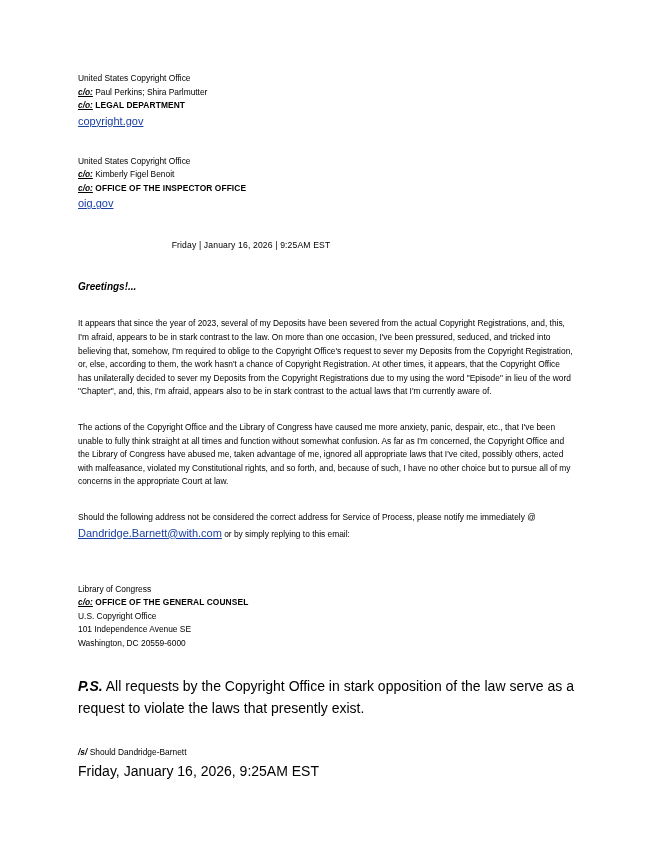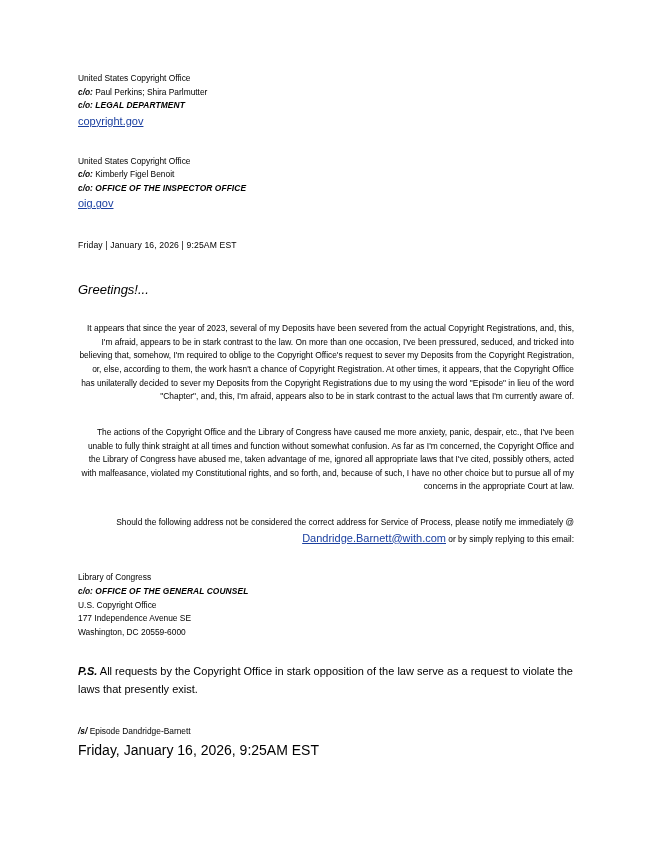--- a/index.html
+++ b/index.html
@@ -31,55 +31,56 @@
     margin-bottom: 14px;
   }
   .addr-line {
     font-size: 8.4px;
     line-height: 1.62;
     white-space: nowrap;
   }
   .addr-line .co {
     font-weight: bold;
     font-style: italic;
+    text-decoration: underline;
   }
   .addr-line.strong-line .val {
     font-weight: bold;
     letter-spacing: 0.1px;
-    font-style: italic;
   }
   a.link, .link {
     color: #1a3fa0;
     text-decoration: underline;
     font-size: 11px;
     line-height: 1.62;
     display: inline-block;
     cursor: pointer;
   }
   .spacer-sm { height: 10px; }
   .datestamp {
+    text-align: center;
     font-size: 8.6px;
     margin: 26px 0 0 0;
     padding-right: 150px;
     letter-spacing: 0.15px;
   }
   .greeting {
-    font-weight: normal;
+    font-weight: bold;
     font-style: italic;
-    font-size: 13px;
+    font-size: 10px;
     margin: 26px 0 17px 0;
   }
   p.para {
     font-size: 8.4px;
     line-height: 1.62;
     margin: 22px 0 0 0;
-    text-align: right;
+    text-align: left;
   }
   .ps-para {
-    font-size: 11px;
+    font-size: 14px;
     line-height: 1.62;
     margin: 24px 0 0 0;
   }
   .ps-label {
     font-weight: bold;
     font-style: italic;
   }
   .sig-block {
     margin-top: 26px;
   }
@@ -89,21 +90,21 @@
   }
   .sig-name .slash {
     font-weight: bold;
     font-style: italic;
   }
   .sig-date {
     font-size: 14px;
     line-height: 1.62;
   }
   .closing-addr {
-    margin-top: 24px;
+    margin-top: 40px;
   }
 </style>
 </head>
 <body>
 
 <div class="page">
   <div class="doc-body">
 
     <div class="addr-block">
       <div class="addr-line">United States Copyright Office</div>
@@ -127,25 +128,25 @@
 
     <p class="para">It appears that since the year of 2023, several of my Deposits have been severed from the actual Copyright Registrations, and, this, I'm afraid, appears to be in stark contrast to the law. On more than one occasion, I've been pressured, seduced, and tricked into believing that, somehow, I'm required to oblige to the Copyright Office's request to sever my Deposits from the Copyright Registration, or, else, according to them, the work hasn't a chance of Copyright Registration. At other times, it appears, that the Copyright Office has unilaterally decided to sever my Deposits from the Copyright Registrations due to my using the word "Episode" in lieu of the word "Chapter", and, this, I'm afraid, appears also to be in stark contrast to the actual laws that I'm currently aware of.</p>
     <p class="para">The actions of the Copyright Office and the Library of Congress have caused me more anxiety, panic, despair, etc., that I've been unable to fully think straight at all times and function without somewhat confusion. As far as I'm concerned, the Copyright Office and the Library of Congress have abused me, taken advantage of me, ignored all appropriate laws that I've cited, possibly others, acted with malfeasance, violated my Constitutional rights, and so forth, and, because of such, I have no other choice but to pursue all of my concerns in the appropriate Court at law.</p>
 
     <p class="para"><span>Should the following address not be considered the correct address for Service of Process, please notify me immediately @ </span><span class="link">Dandridge.Barnett@with.com</span><span> or by simply replying to this email:</span></p>
 
     <div class="closing-addr">
       <div class="addr-line">Library of Congress</div>
       <div class="addr-line strong-line"><span class="co">c/o:</span><span class="val"> OFFICE OF THE GENERAL COUNSEL</span></div>
       <div class="addr-line">U.S. Copyright Office</div>
-      <div class="addr-line">177 Independence Avenue SE</div>
+      <div class="addr-line">101 Independence Avenue SE</div>
       <div class="addr-line">Washington, DC 20559-6000</div>
     </div>
 
     <p class="ps-para"><span class="ps-label">P.S.</span><span> All requests by the Copyright Office in stark opposition of the law serve as a request to violate the laws that presently exist.</span></p>
 
     <div class="sig-block">
-      <div class="sig-name"><span class="slash">/s/</span><span> Episode Dandridge-Barnett</span></div>
+      <div class="sig-name"><span class="slash">/s/</span><span> Should Dandridge-Barnett</span></div>
       <div class="sig-date">Friday, January 16, 2026, 9:25AM EST</div>
     </div>
 
   </div>
 </div>
 
 </body></html>

